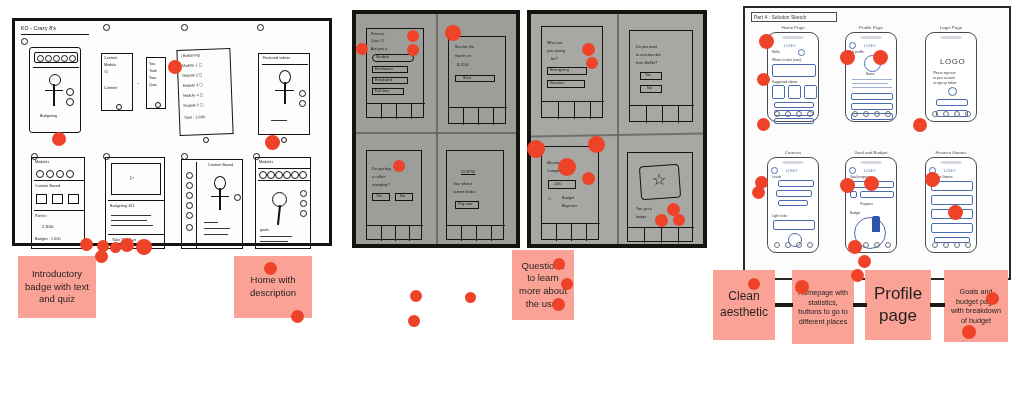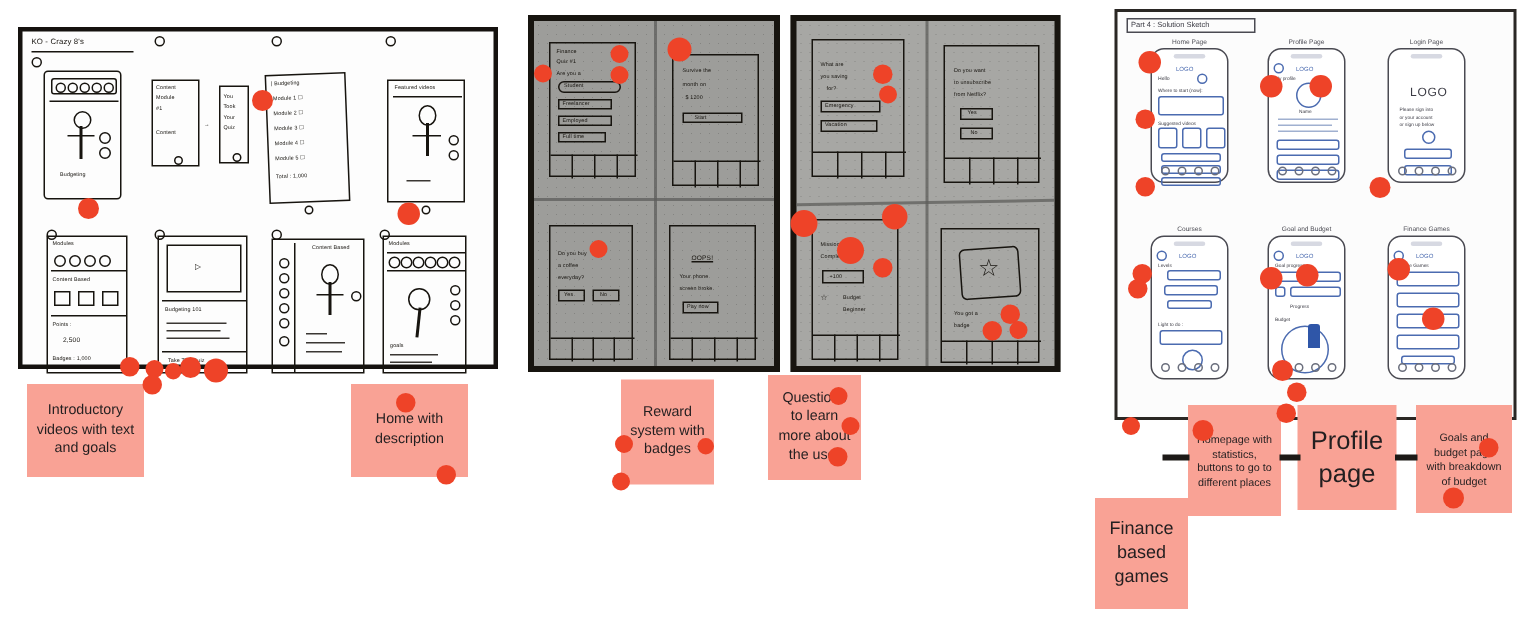--- a/index.html
+++ b/index.html
@@ -454,30 +454,29 @@
       <div class="bar" style="left:8px;top:79px;width:36px;height:6px;"></div>
       <div class="navbar">
           <i></i>
           <i></i>
           <i></i>
           <i></i>
         </div>
     </div>
   </div>
 
-  <div class="note small" style="left:18px;top:256px;width:78px;height:62px;">Introductory videos with text and goals</div>
+  <div class="note small" style="left:18px;top:256px;width:78px;height:62px;">Introductory badge with text and quiz</div>
 
   <div class="note small" style="left:234px;top:256px;width:78px;height:62px;">Home with description</div>
 
-  <div class="note small" style="left:414px;top:253px;width:62px;height:70px;">Reward system with badges</div>
 
   <div class="note small" style="left:512px;top:250px;width:62px;height:70px;">Questions to learn more about the user</div>
 
-
-  <div class="note mid" style="left:730px;top:332px;width:62px;height:74px;">Finance based games</div>
+  <div class="note mid" style="left:713px;top:270px;width:62px;height:70px;">Clean aesthetic</div>
+
 
   <div class="note tiny" style="left:792px;top:270px;width:62px;height:74px;">Homepage with statistics, buttons to go to different places</div>
 
   <div class="note big" style="left:865px;top:270px;width:66px;height:70px;">Profile page</div>
 
   <div class="note tiny" style="left:944px;top:270px;width:64px;height:72px;">Goals and budget page with breakdown of budget</div>
 
   <div class="dash" style="left:775px;top:303px;width:18px;"></div>
   <div class="dash" style="left:853px;top:303px;width:14px;"></div>
   <div class="dash" style="left:930px;top:303px;width:15px;"></div>

